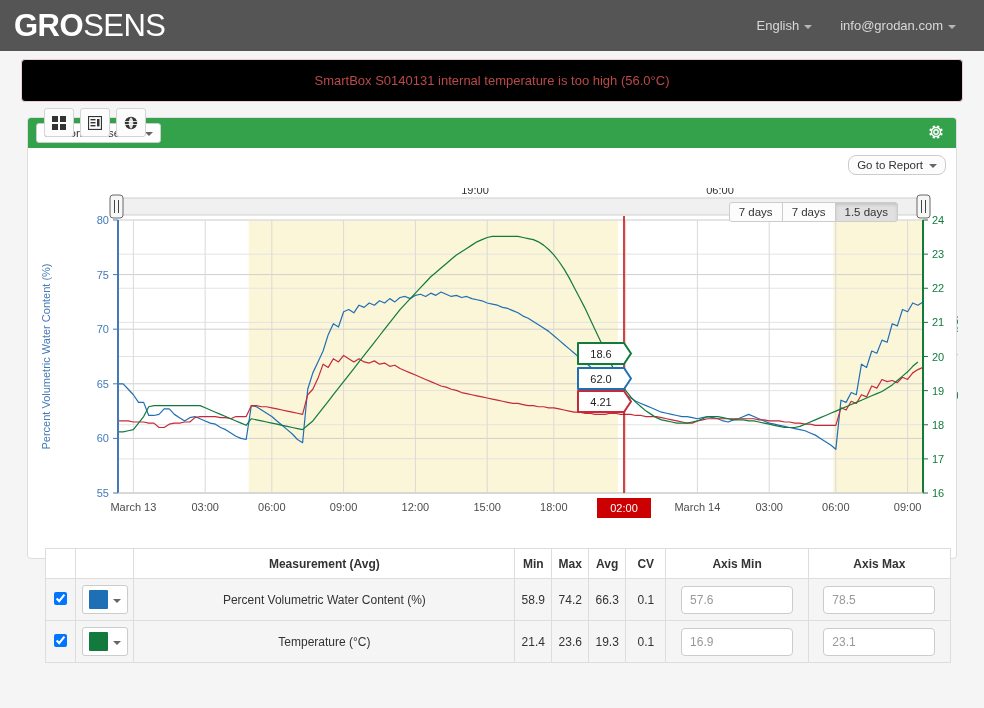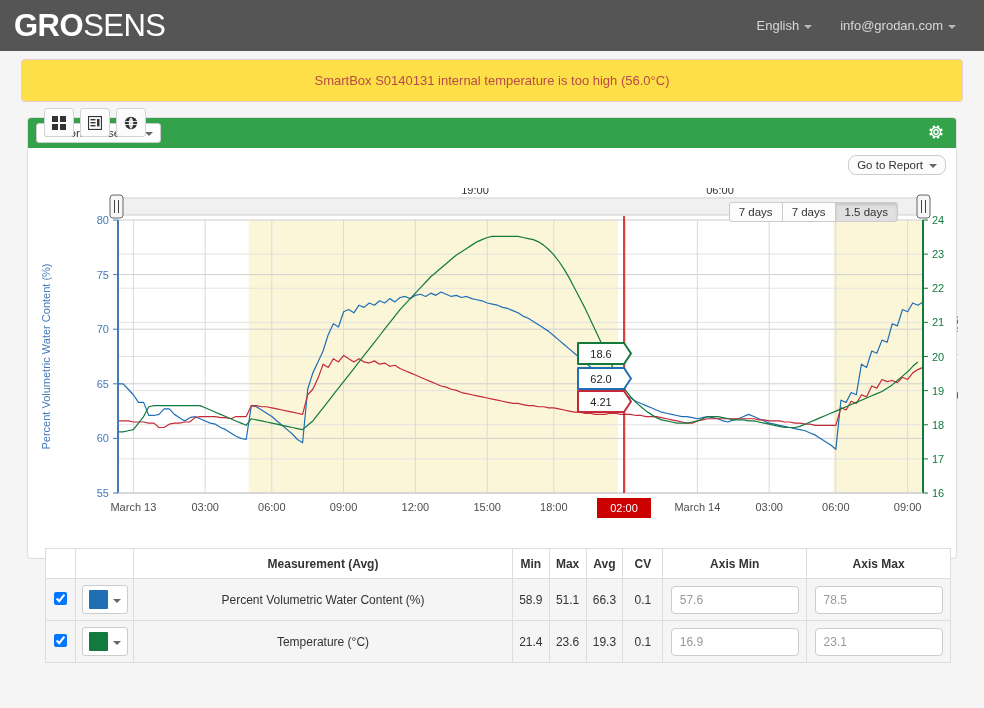--- a/index.html
+++ b/index.html
@@ -59,21 +59,21 @@
   
   #alert-row {
     position: relative;
     height: 56px;
     padding: 8px 14px 0 14px;
   }
   #alert-box {
     position: absolute;
     left: 21px; right: 21px; top: 8px;
     height: 43px;
-    background: #fde047;
+    background: #000000;
     border: 1px solid #ebccd1;
     border-radius: 4px;
     display: flex;
     align-items: center;
     justify-content: center;
   }
   #alert-text {
     color: #b94a48;
     font-size: 13px;
   }
@@ -209,21 +209,21 @@
   .color-btn {
     display: inline-flex; align-items: center; gap: 5px;
     border: 1px solid #cccccc;
     border-radius: 3px;
     background: #fff;
     padding: 4px 6px;
     cursor: pointer;
   }
   .swatch { width: 19px; height: 19px; display: block; border-radius: 1px; }
   .axis-input {
-    width: 128px; height: 28px;
+    width: 112px; height: 28px;
     border: 1px solid #cccccc;
     border-radius: 4px;
     font-size: 12px;
     color: #999;
     padding: 0 8px;
     font-family: "Liberation Sans", sans-serif;
     background: #fff;
   }
 </style>
 </head>
@@ -445,21 +445,21 @@
     </thead>
     <tbody id="table-body">
         <tr>
           <td class="c-check"><input type="checkbox" checked="" style=""></td>
           <td class="c-color"><span class="color-btn">
               <span class="swatch" style="background:#1f6fb4"></span>
               <span class="caret" style="border-top-color:#333"></span>
             </span></td>
           <td class="c-meas">Percent Volumetric Water Content (%)</td>
           <td class="c-num">58.9</td>
-          <td class="c-num">51.1</td>
+          <td class="c-num">74.2</td>
           <td class="c-num">66.3</td>
           <td class="c-cv">0.1</td>
           <td class="c-axis"><input class="axis-input" value="57.6" style=""></td>
           <td class="c-axis"><input class="axis-input" value="78.5" style=""></td>
         </tr>
         <tr>
           <td class="c-check"><input type="checkbox" checked="" style=""></td>
           <td class="c-color"><span class="color-btn">
               <span class="swatch" style="background:#127a3d"></span>
               <span class="caret" style="border-top-color:#333"></span>

